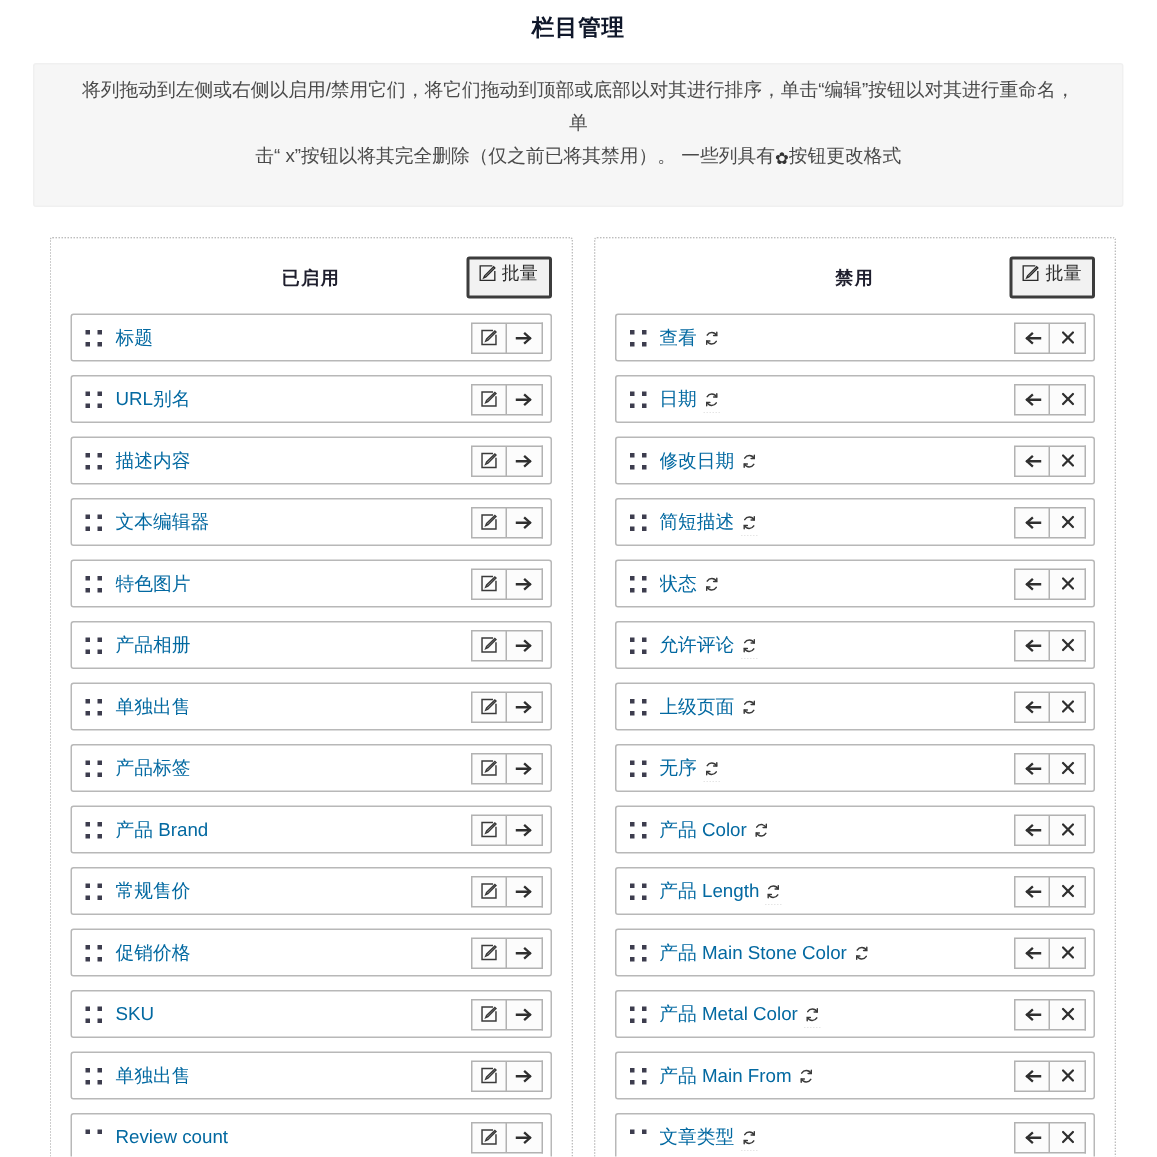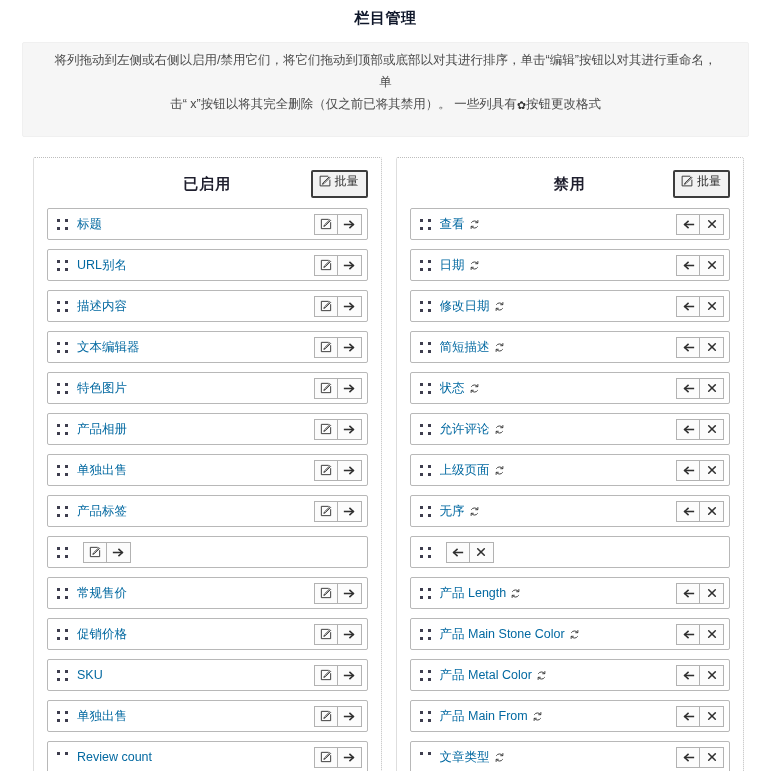--- a/index.html
+++ b/index.html
@@ -62,21 +62,21 @@
   
   .col-header {
     position: relative;
     height: 30px;
     margin-bottom: 9px;
     display: flex;
     align-items: center;
     justify-content: center;
   }
   .col-title {
-    font-size: 15px;
+    font-size: 12px;
     font-weight: bold;
     color: #1f1f2e;
     letter-spacing: 1px;
   }
   .bulk-btn {
     position: absolute;
     right: 0;
     top: 1px;
     display: inline-flex;
     align-items: center;
@@ -427,20 +427,23 @@
             </button>
           </span>
         </div>
         <div class="col-row">
           <span class="drag-handle">
             <i></i>
             <i></i>
             <i></i>
             <i></i>
           </span>
+          <span class="row-label">
+            <span>产品 Brand</span>
+          </span>
           <span class="row-actions">
             <button class="act-btn">
               <svg width="12" height="12" viewBox="0 0 16 16">
                 <g fill="none" stroke="#3a3a3a" stroke-width="1.3">
                   <path d="M13.2 2.2 L14.2 3.2 L7.0 10.4 L5.1 11.2 L5.9 9.3 Z" fill="#fff"></path>
                   <path d="M11.6 1.8 L1.8 1.8 L1.8 14.2 L14.2 14.2 L14.2 5.6"></path>
                 </g>
               </svg>
             </button>
             <button class="act-btn">
@@ -909,20 +912,31 @@
             </button>
           </span>
         </div>
         <div class="col-row">
           <span class="drag-handle">
             <i></i>
             <i></i>
             <i></i>
             <i></i>
           </span>
+          <span class="row-label">
+            <span>产品 Color</span>
+            <span class="sync-icon"><svg width="11" height="11" viewBox="0 0 16 16">
+                <g fill="none" stroke="#3a3a3a" stroke-width="1.4" stroke-linecap="round">
+                  <path d="M12.6 5.2 A5.2 5.2 0 0 0 3.6 5.0"></path>
+                  <path d="M3.4 10.8 A5.2 5.2 0 0 0 12.4 11.0"></path>
+                  <path d="M12.9 2.2 L12.9 5.4 L9.8 5.4"></path>
+                  <path d="M3.1 13.8 L3.1 10.6 L6.2 10.6"></path>
+                </g>
+              </svg></span>
+          </span>
           <span class="row-actions">
             <button class="act-btn">
               <svg width="13" height="13" viewBox="0 0 16 16">
                 <g fill="none" stroke="#2f2f2f" stroke-width="1.9" stroke-linecap="square">
                   <path d="M14 8 H3.6"></path>
                   <path d="M7.4 4.2 L3.2 8 L7.4 11.8"></path>
                 </g>
               </svg>
             </button>
             <button class="act-btn">

